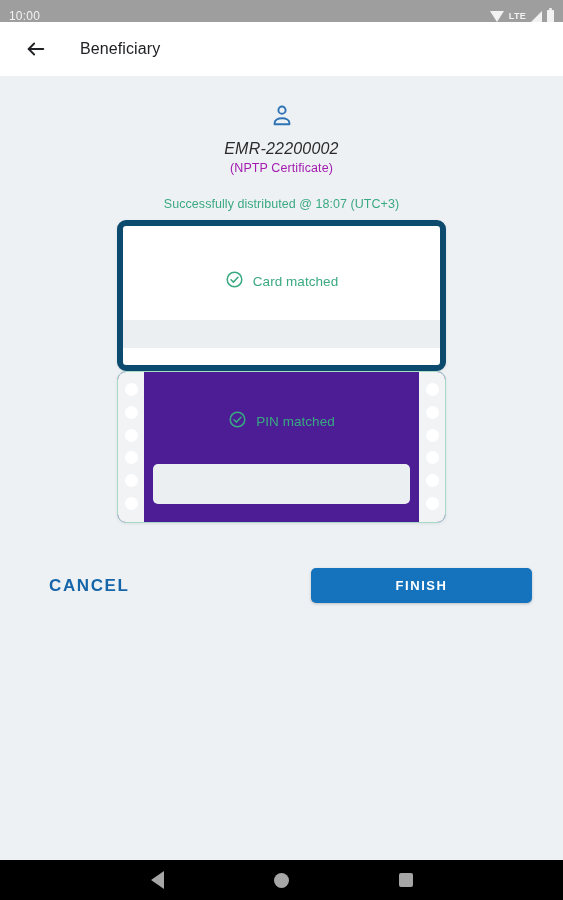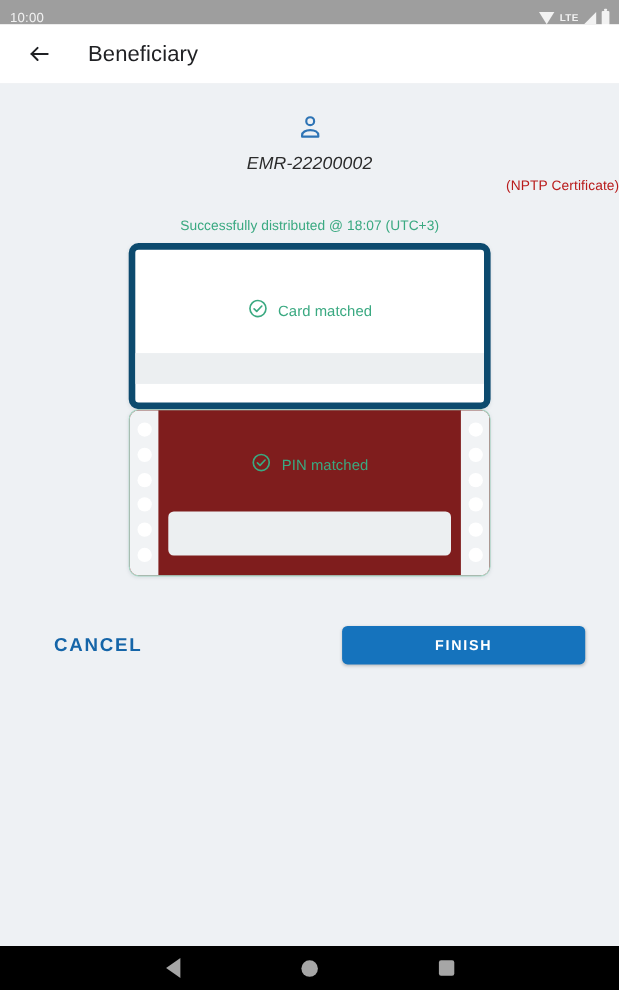--- a/index.html
+++ b/index.html
@@ -47,36 +47,36 @@
     background:#ffffff; display:flex; align-items:center;
     box-shadow:0 1px 0 rgba(0,0,0,.07);
   }
   .back-btn {
     width:48px; height:48px; margin-left:12px;
     display:flex; align-items:center; justify-content:center;
     cursor:pointer; border-radius:50%;
   }
   .back-btn svg { display:block; }
   .appbar-title {
-    font-size:20px; color:#202124; margin-left:20px; letter-spacing:.1px;
+    font-size:16px; color:#202124; margin-left:20px; letter-spacing:.1px;
   }
 
   
   .content {
     position:absolute; top:76px; left:0; width:563px; height:784px;
     background:#eef1f4;
   }
 
   .person-block { text-align:center; padding-top:26px; }
   .person-icon { display:block; margin:0 auto 6px; }
   .ben-id {
     font-size:16px; color:#2b2b2b; letter-spacing:.2px; line-height:1.35;font-style:italic;
   }
   .ben-sub {
-    font-size:12.5px; color:#b91c1c; margin-top:1px; letter-spacing:.1px;text-align:right;
+    font-size:12.5px; color:#a21caf; margin-top:1px; letter-spacing:.1px;
   }
 
   .dist-label {
     text-align:center; font-size:12.5px; color:#3aa981;
     margin-top:22px; margin-bottom:9px; letter-spacing:.05px;
   }
 
   
   .card-wrap { display:flex; justify-content:center; }
   .bankcard {
@@ -91,21 +91,21 @@
   }
   .matched-row {
     position:absolute; left:0; right:0; top:44px;
     display:flex; align-items:center; justify-content:center; gap:9px;
   }
   .matched-text { font-size:13.5px; color:#3aa981; letter-spacing:.05px; }
 
   
   .pincard {
     position:relative; width:329px; height:152px;
-    background:#7f1d1d; border:1px solid #a8d8c6; border-radius:9px;
+    background:#4c1d95; border:1px solid #a8d8c6; border-radius:9px;
     box-shadow:0 1px 3px rgba(120,140,150,.16);
     overflow:hidden;
   }
   .perf {
     position:absolute; top:0; bottom:0; width:26px;
     background:#f1f3f5;
     display:flex; flex-direction:column; align-items:center;
     justify-content:space-around; padding:7px 0;
   }
   .perf.left  { left:0; }

